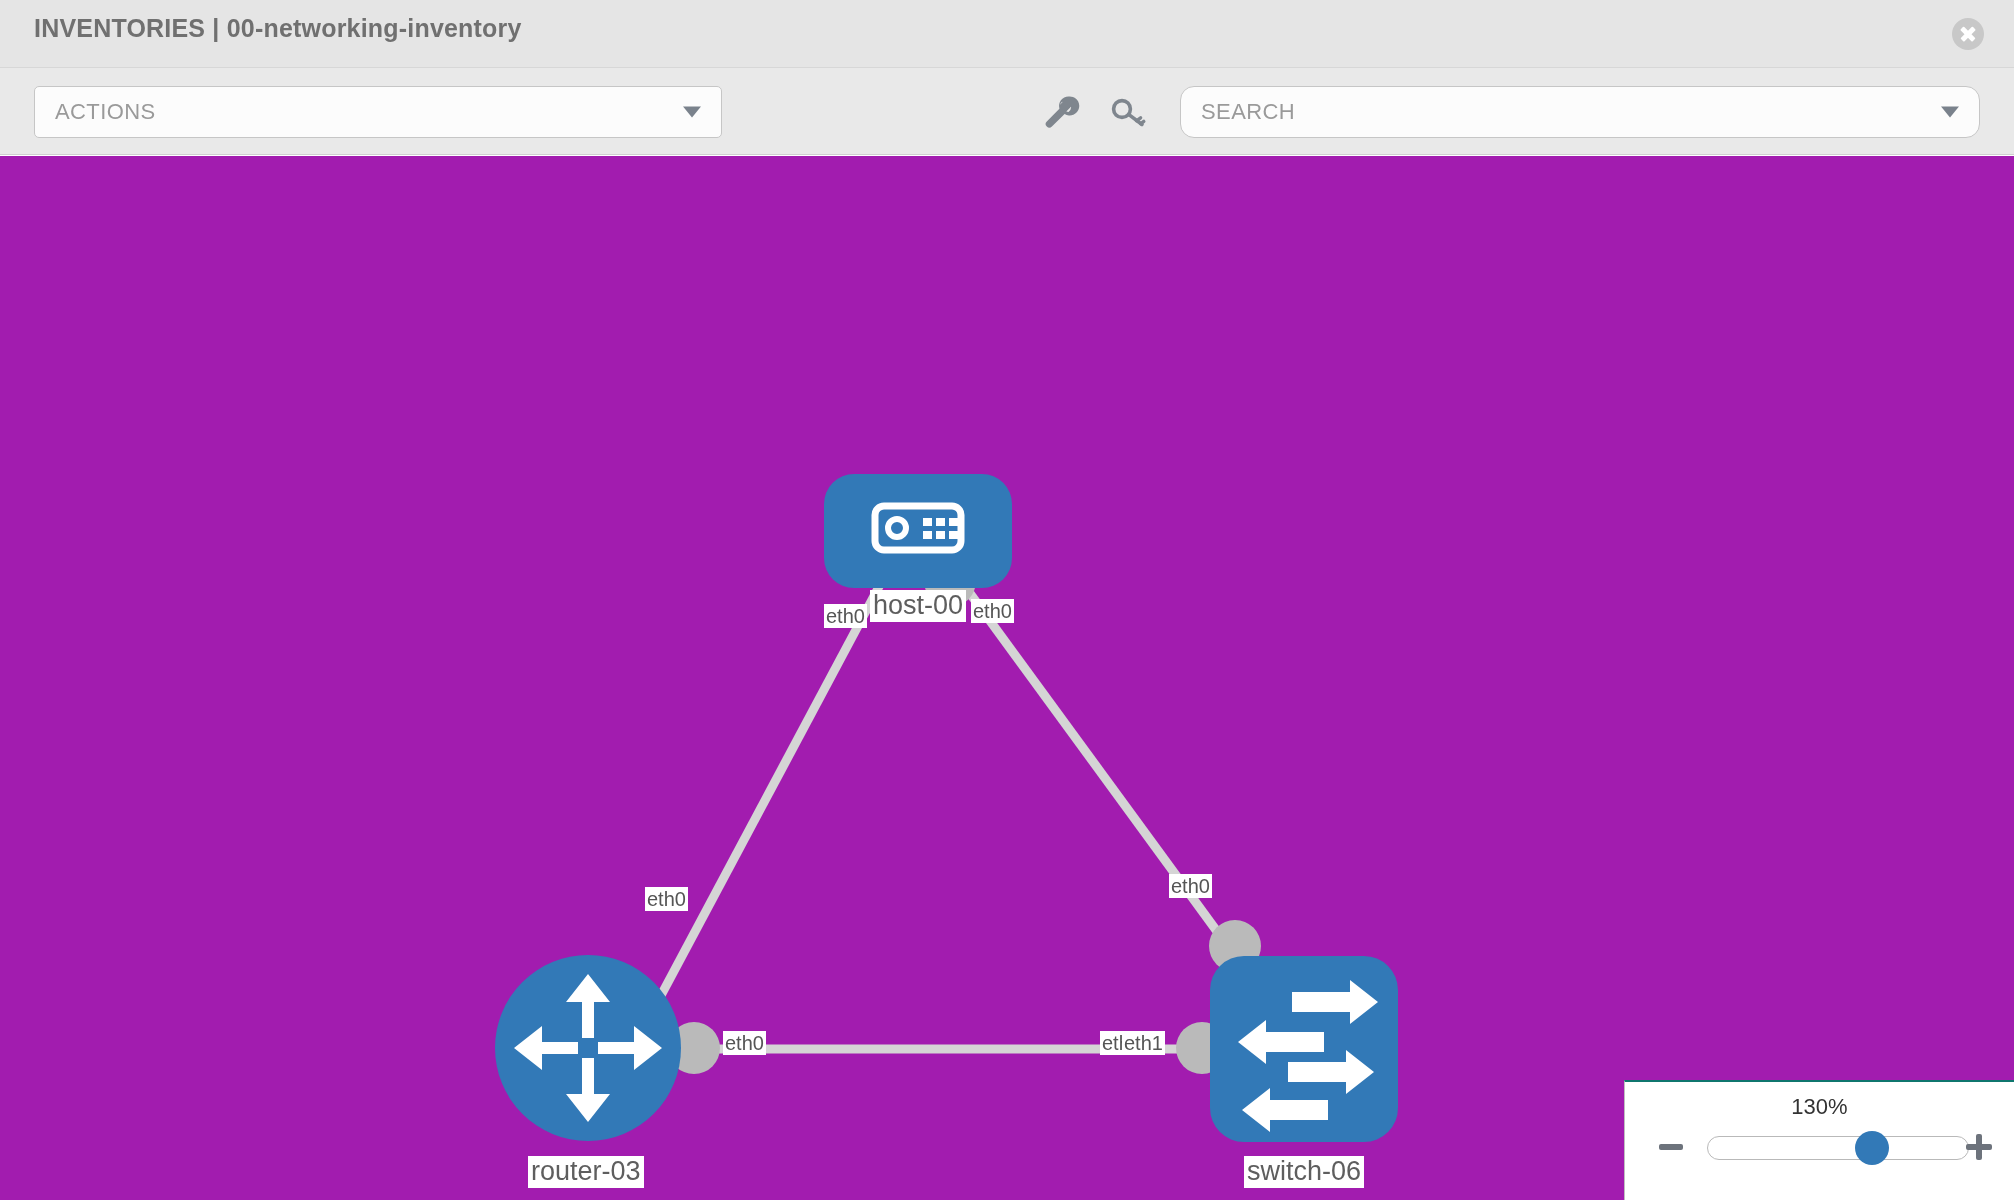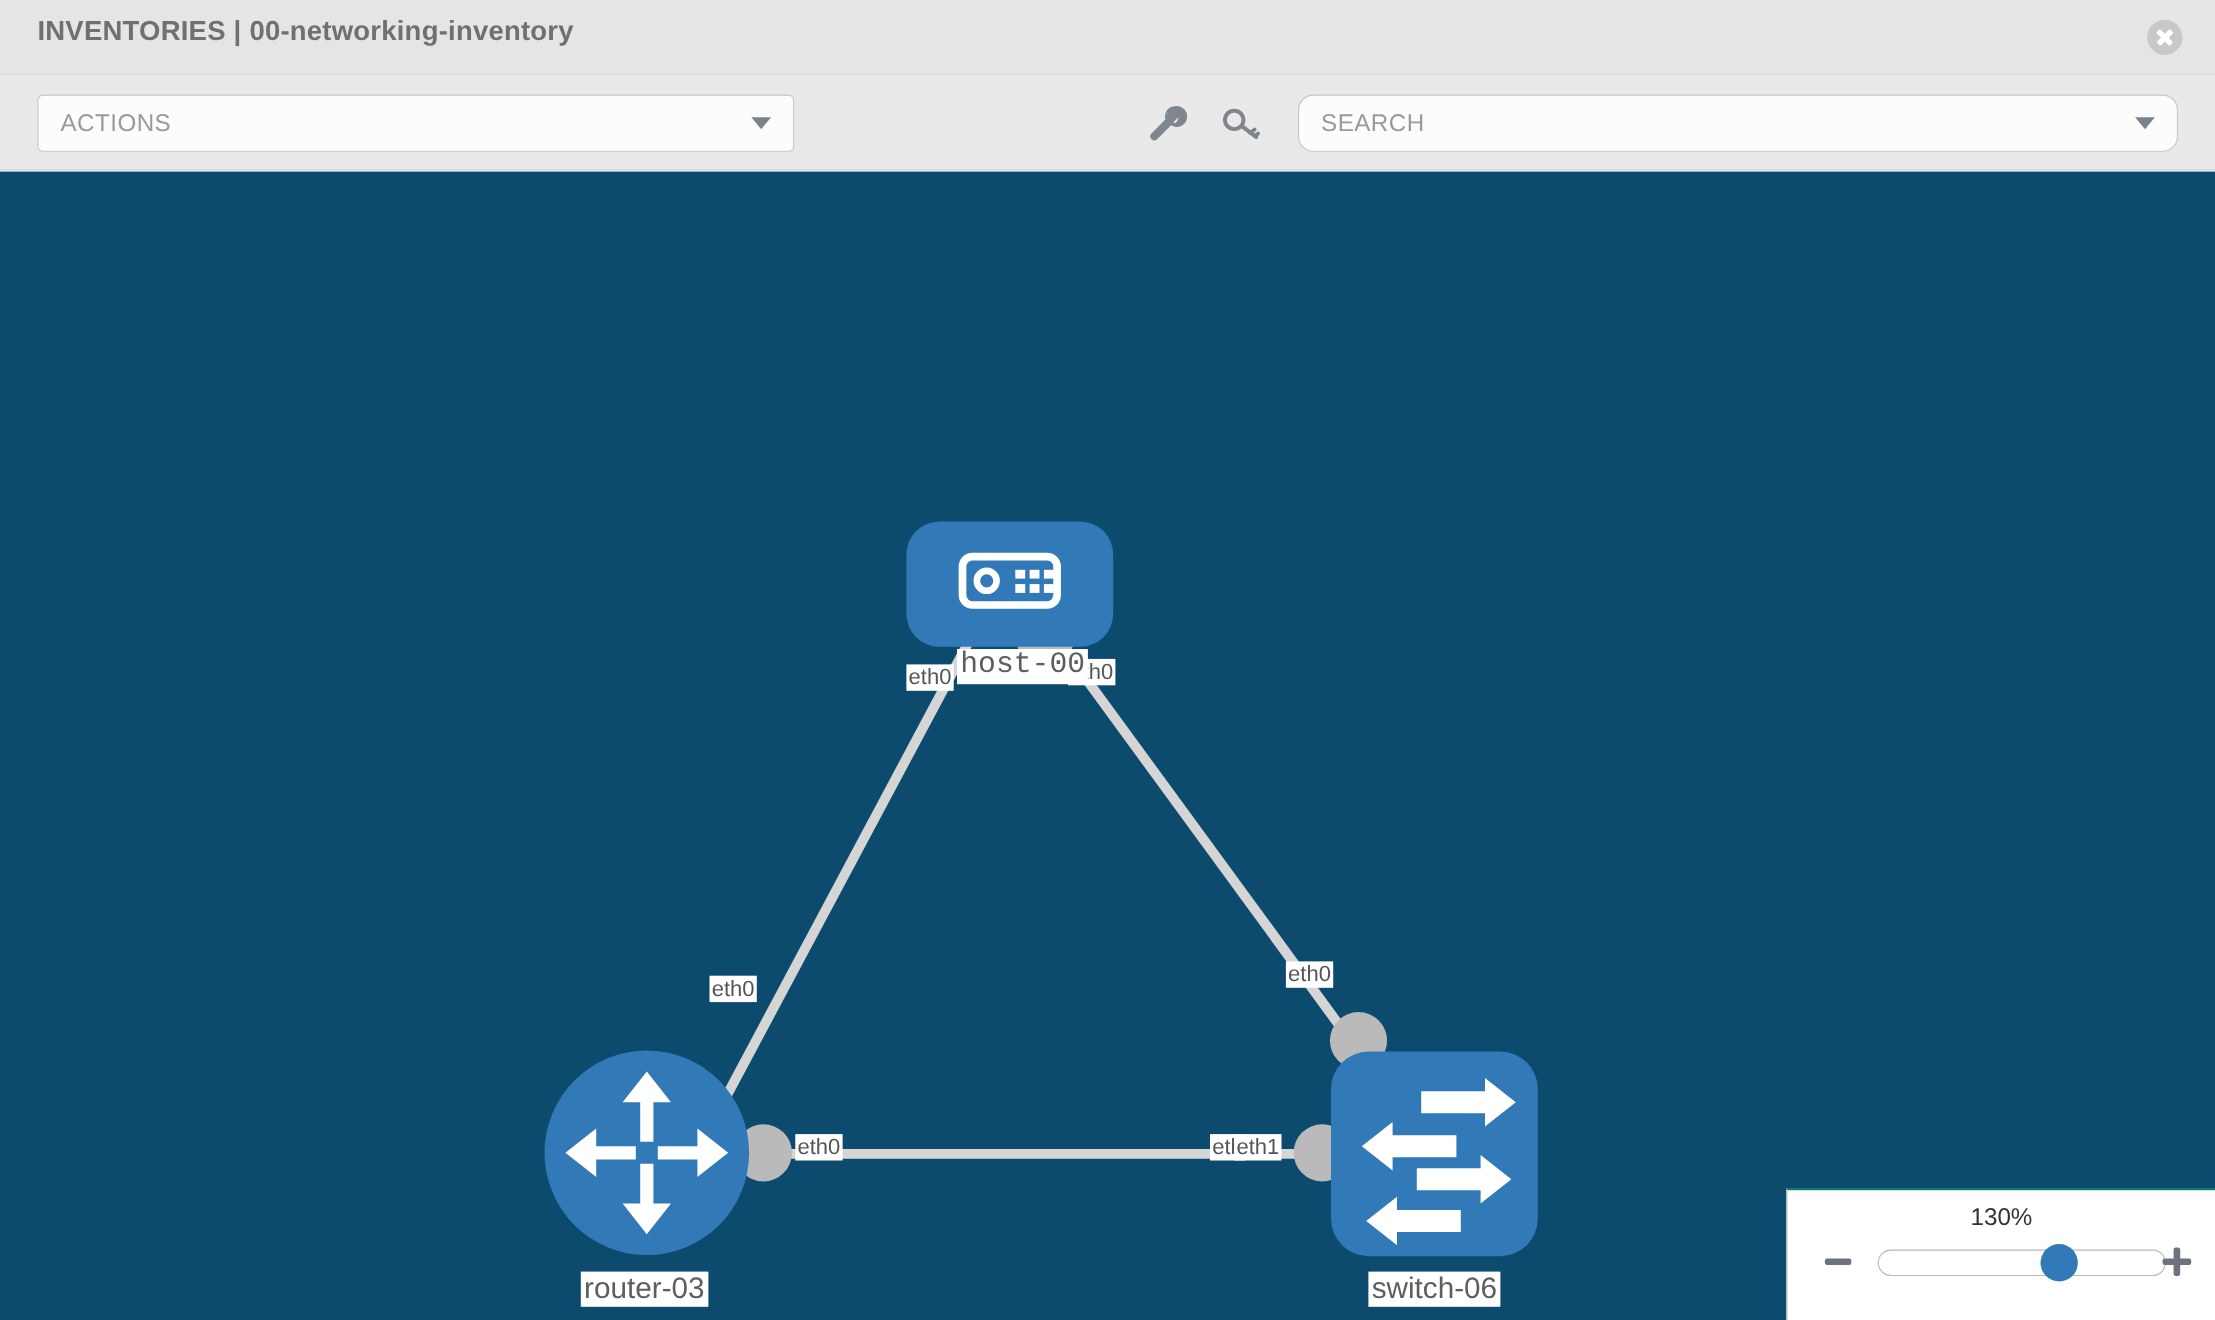--- a/index.html
+++ b/index.html
@@ -83,21 +83,21 @@
   .search-box .label {
     position: absolute; left: 20px; top: 50%;
     transform: translateY(-50%);
     font-size: 22px; color: #9a9a9a; letter-spacing: .4px;
   }
 
   
   .canvas {
     position: absolute; left: 0; top: 156px;
     width: 2014px; height: 1044px;
-    background: #0c4a6e;
+    background: #a21caf;
     overflow: hidden;
   }
   .topo-svg { position: absolute; left: 0; top: 0; width: 2014px; height: 1044px; }
 
   
   .node-label {
     position: absolute;
     font-size: 27px; color: #5e5e5e;
     background: #ffffff;
     white-space: nowrap;
@@ -259,21 +259,21 @@
   </svg>
 
   <span class="iface-label" style="left:824px; top:448px;">eth0</span>
   <span class="iface-label" style="left:971px; top:443px;">eth0</span>
   <span class="iface-label" style="left:645px; top:731px;">eth0</span>
   <span class="iface-label" style="left:1169px; top:718px;">eth0</span>
   <span class="iface-label" style="left:723px; top:875px;">eth0</span>
   <span class="iface-label" style="left:1100px; top:875px;">eth</span>
   <span class="iface-label" style="left:1122px; top:875px;">eth1</span>
 
-  <span class="node-label" style="left:870px; top:434px;font-family:Liberation Mono, monospace;">host-00</span>
+  <span class="node-label" style="left:870px; top:434px;">host-00</span>
   <span class="node-label" style="left:528px; top:1000px;">router-03</span>
   <span class="node-label" style="left:1244px; top:1000px;">switch-06</span>
 
   <div class="node-hit" style="left:824px; top:318px; width:188px; height:114px;"></div>
   <div class="node-hit" style="left:495px; top:799px; width:186px; height:186px;"></div>
   <div class="node-hit" style="left:1210px; top:800px; width:188px; height:186px;"></div>
 
   <div class="zoom-panel">
     <div class="zoom-value">130%</div>
     <div class="zoom-minus"></div>

